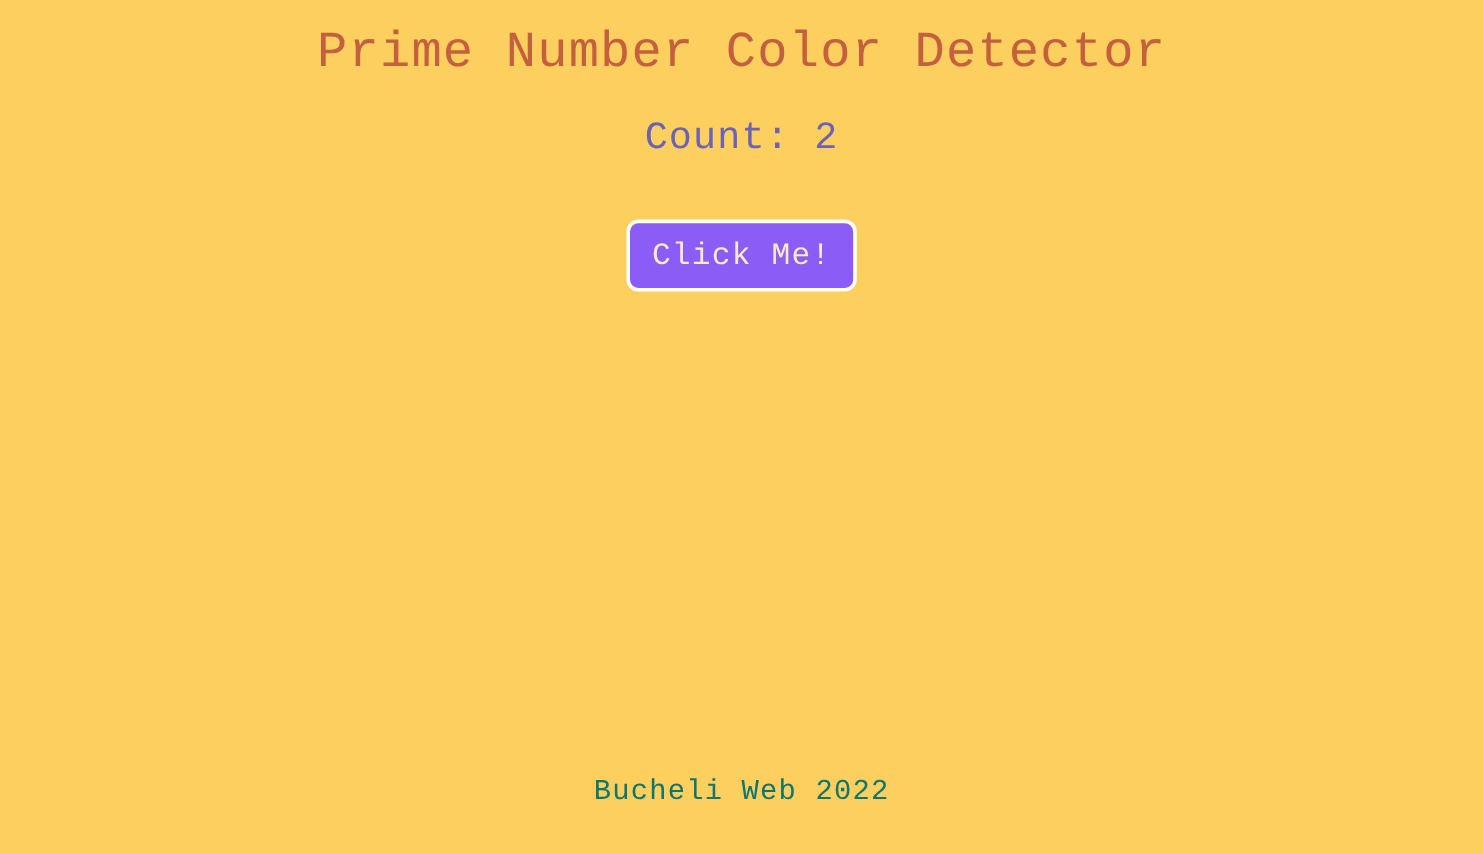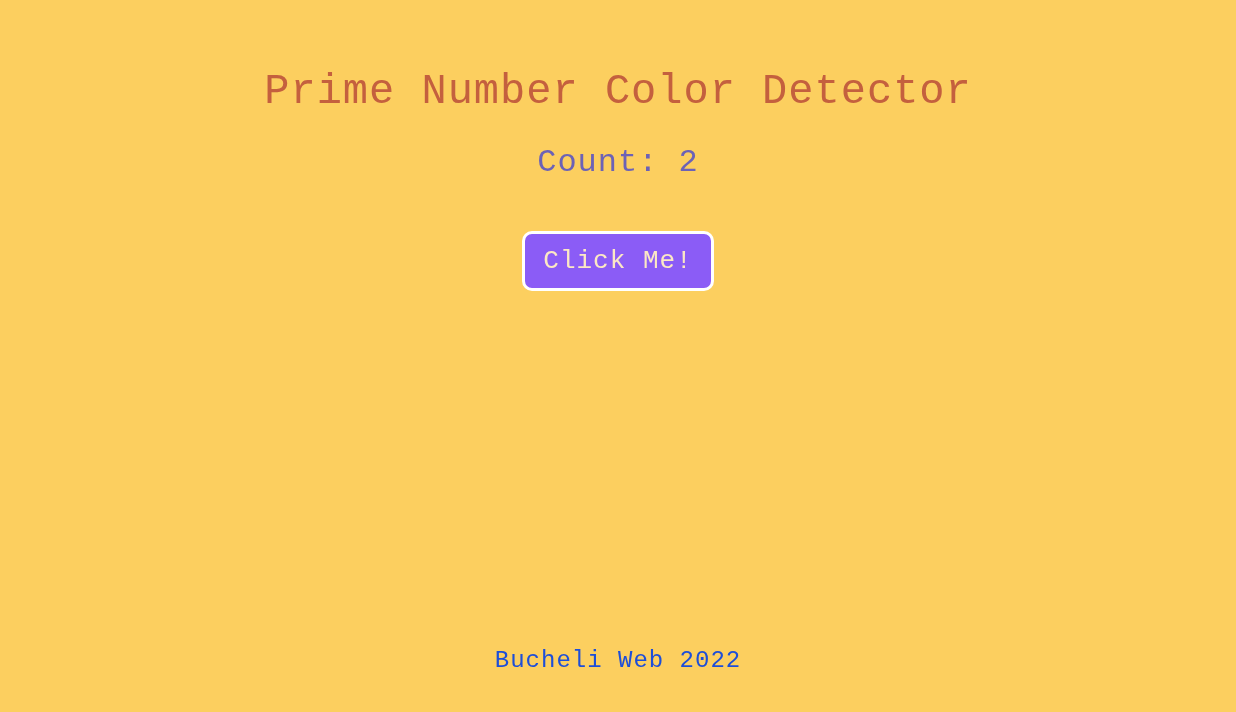--- a/index.html
+++ b/index.html
@@ -14,21 +14,21 @@
       font-family: 'Courier New', Courier, monospace;
       display: flex;
       flex-direction: column;
       align-items: center;
       position: relative;
     }
     .title {
       color: #c4603e;
       font-size: 42px;
       font-weight: 500;
-      margin-top: 68px;
+      margin-top: 20px;
       letter-spacing: 1px;
     }
     .count {
       color: #6c62b6;
       font-size: 32px;
       font-weight: 500;
       margin-top: 28px;
       letter-spacing: 1px;
     }
     .click-button {
@@ -40,21 +40,21 @@
       padding: 12px 18px;
       font-family: 'Courier New', Courier, monospace;
       font-size: 26px;
       font-weight: 500;
       cursor: pointer;
       letter-spacing: 1px;
     }
     .footer {
       position: absolute;
       bottom: 38px;
-      color: #1d4ed8;
+      color: #0f766e;
       font-size: 24px;
       font-weight: 500;
       letter-spacing: 1px;
     }
   </style>
 </head>
 <body>
 
 <h1 class="title">Prime Number Color Detector</h1>
 

